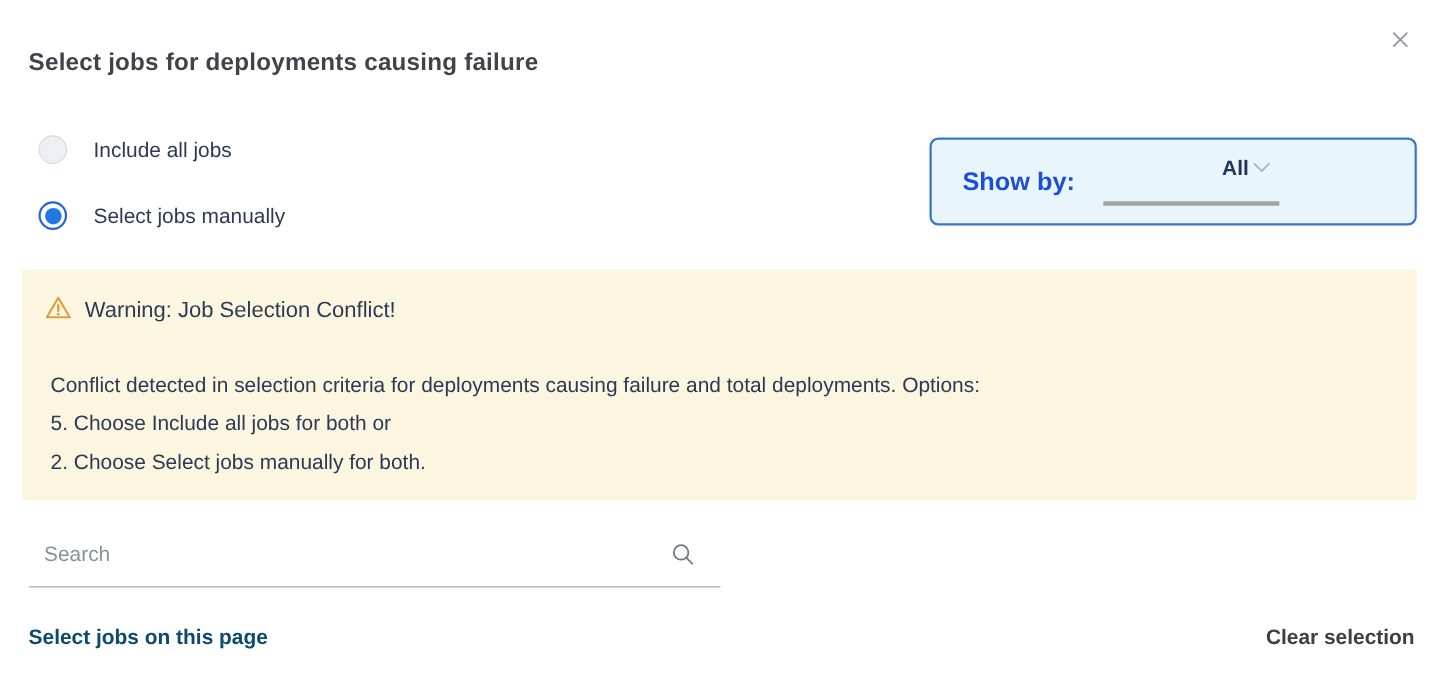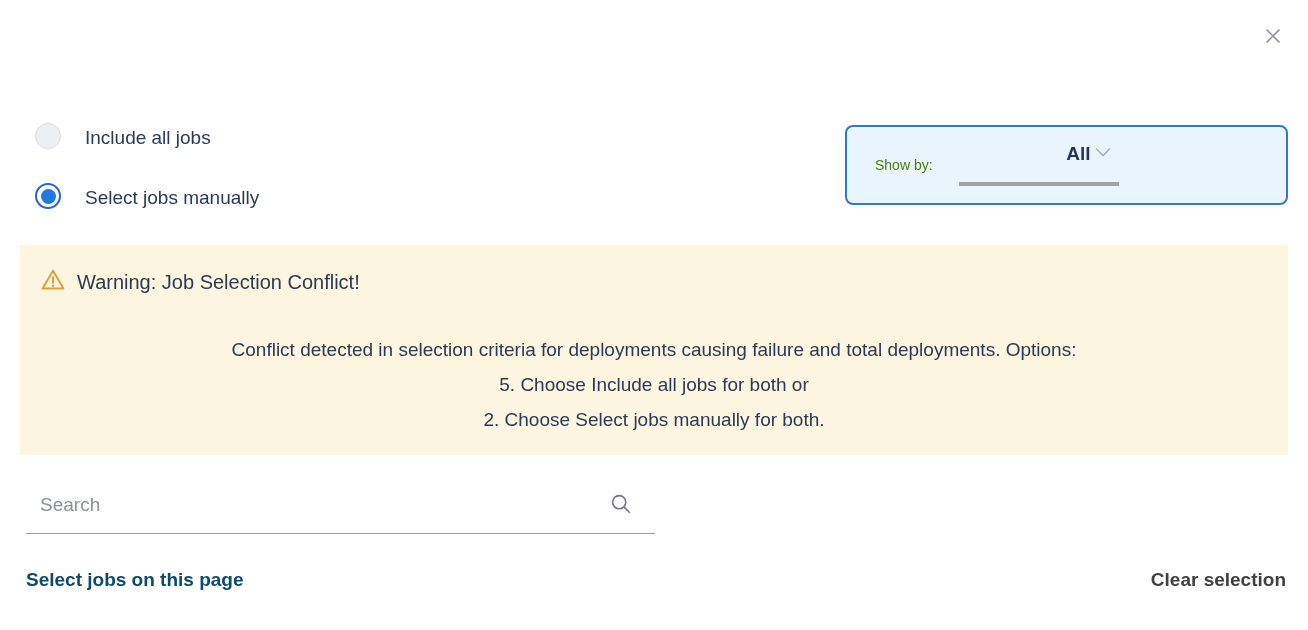--- a/index.html
+++ b/index.html
@@ -23,29 +23,29 @@
     display:flex; align-items:center; justify-content:center; }
   .radio-circle.unselected { border:1px solid #d6dae0; background:#edf0f3; }
   .radio-circle.selected { border:2px solid #2a62d9; background:#ffffff; }
   .radio-dot { width:15px; height:15px; border-radius:50%; background:#1e7ae2; }
   .radio-label { margin-left:24px; font-size:19px; color:#2b3a55; }
 
   
   .showby-panel { position:absolute; left:845px; top:125px; width:443px; height:80px;
     background:#e9f5fc; border:2px solid #3577c7; border-radius:8px;
     display:flex; align-items:center; padding-left:28px; }
-  .showby-label { font-size:14px; font-weight:400; color:#4d7c0f; }
+  .showby-label { font-size:23px; font-weight:700; color:#1d4ed8; }
   .showby-select { margin-left:26px; width:160px; display:flex; align-items:center;
     justify-content:flex-end; border-bottom:4px solid #a3a3a3;
     padding:0 4px 14px 0; cursor:pointer; margin-top:-4px; }
   .showby-value { font-size:19px; font-weight:600; color:#25335a; padding-left:14px; }
 
   
   .warning-box { position:absolute; left:20px; top:245px; width:1268px; height:210px;
-    background:#fcf5df; border-radius:2px; padding:22px 26px;text-align:center; }
+    background:#fcf5df; border-radius:2px; padding:22px 26px; }
   .warning-title-row { display:flex; align-items:center; gap:11px; margin-left:-6px; }
   .warning-title { font-size:20px; color:#2b3a55; }
   .warning-body { margin-top:35px; font-size:19px; line-height:35px; color:#2b3a55; }
 
   
   .search-wrap { position:absolute; left:26px; top:488px; width:629px; height:46px;
     border-bottom:1px solid #9aa1aa; }
   .search-input { width:570px; border:none; outline:none; background:transparent;
     font-size:19px; color:#0369a1; padding:6px 0 0 14px;
     font-family:"Liberation Sans", sans-serif; }
@@ -57,20 +57,21 @@
     font-weight:700; color:#0c4a6e; cursor:pointer; text-decoration:none; }
   .clear-selection { position:absolute; right:22px; top:569px; font-size:19px;
     font-weight:700; color:#404040; cursor:pointer; background:none; border:none;
     font-family:"Liberation Sans", sans-serif; }
 </style>
 </head>
 <body>
 
 <div class="modal">
 
+  <div class="title">Select jobs for deployments causing failure</div>
 
   <button class="close-btn">
     <span>
       <svg width="22" height="22" viewBox="0 0 24 24">
         <line x1="5" y1="5" x2="19" y2="19" stroke="#8a95a6" stroke-width="1.7"></line>
         <line x1="19" y1="5" x2="5" y2="19" stroke="#8a95a6" stroke-width="1.7"></line>
       </svg>
     </span>
   </button>
 

